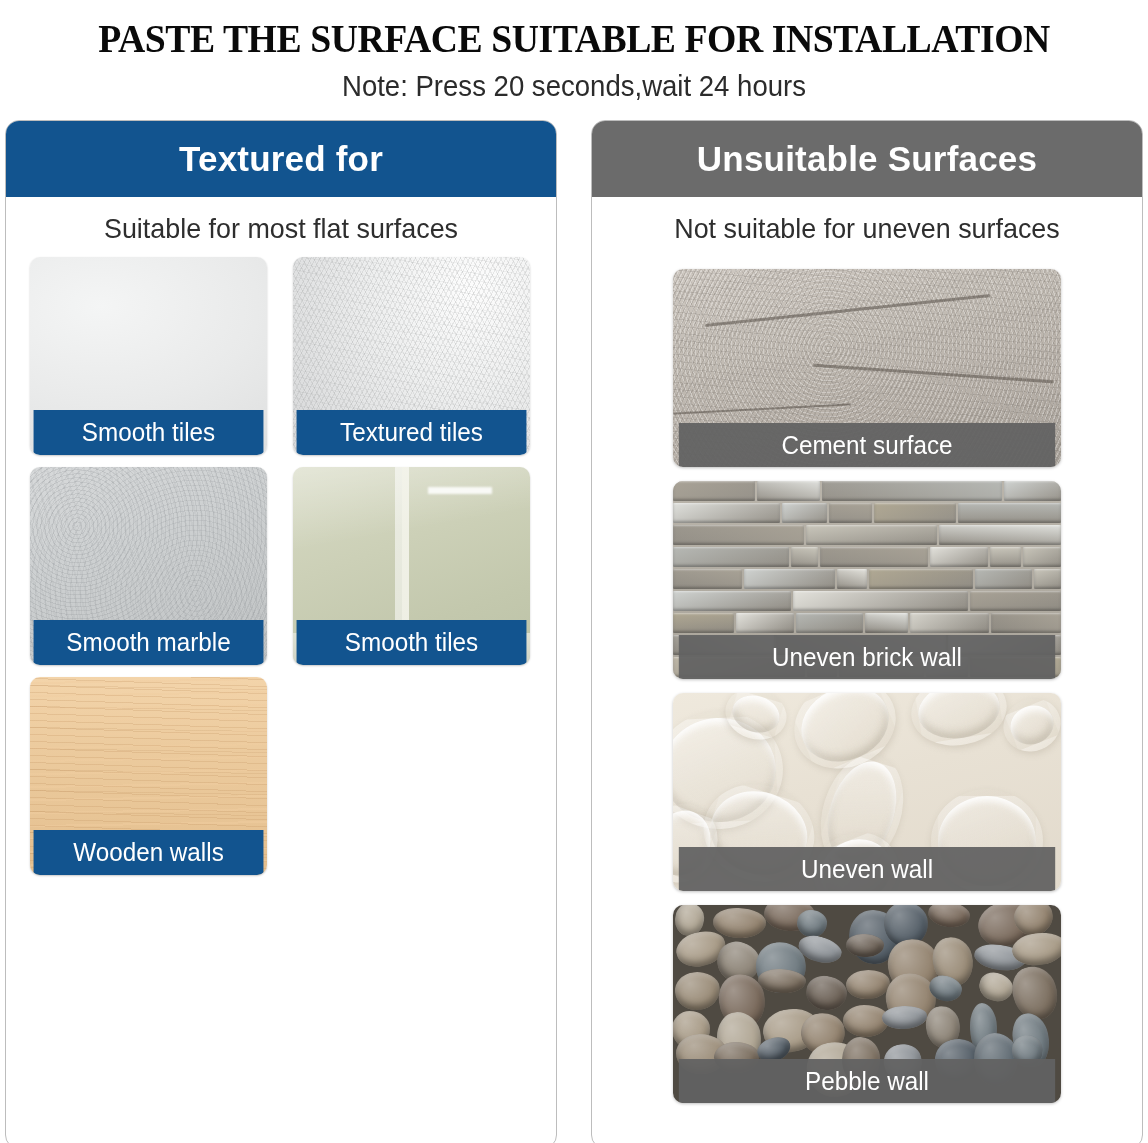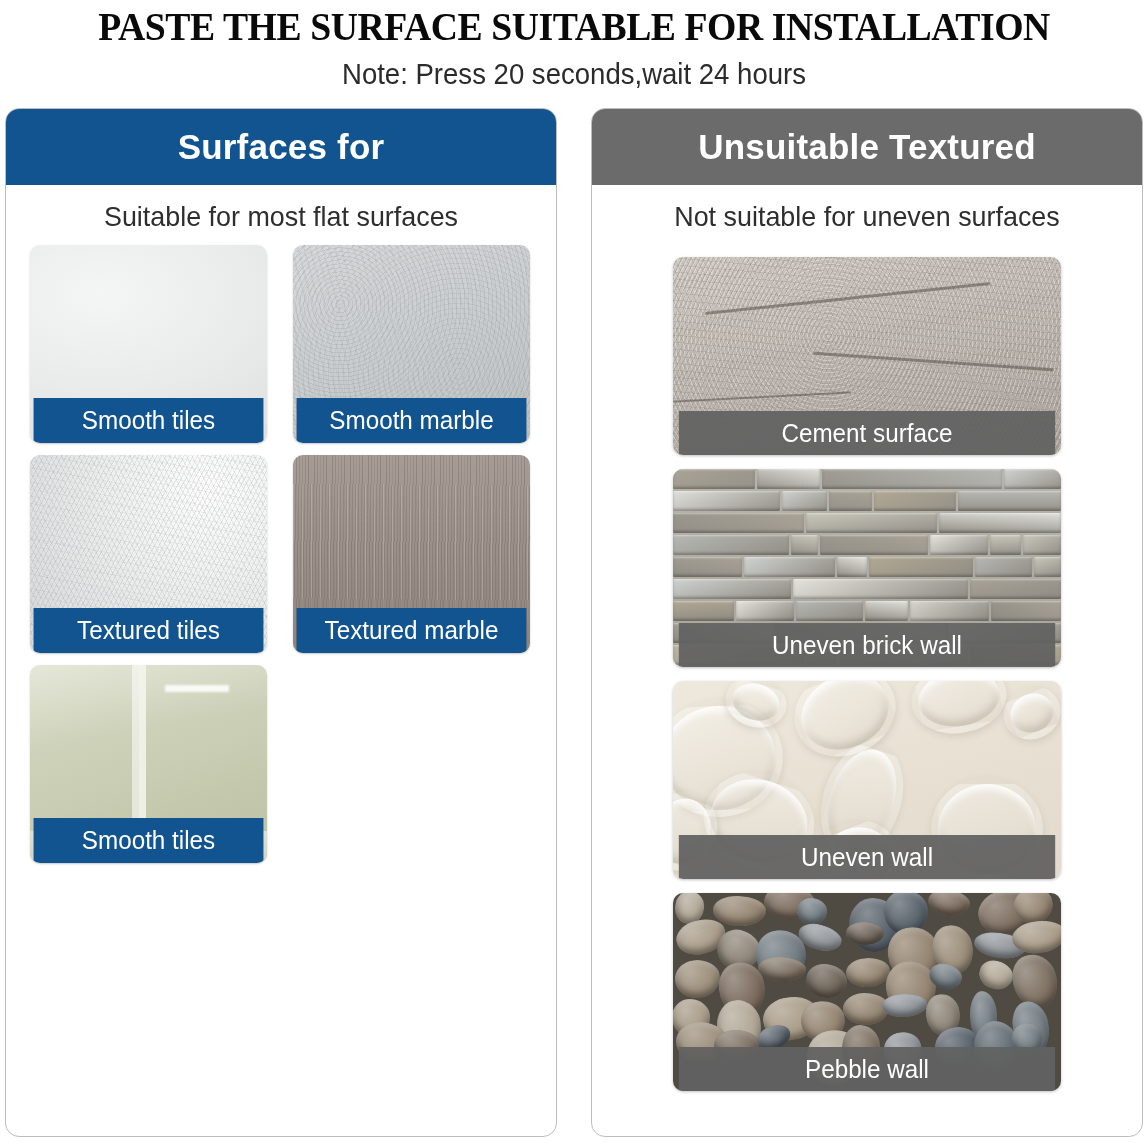--- a/index.html
+++ b/index.html
@@ -5,21 +5,21 @@
   * { box-sizing: border-box; margin: 0; padding: 0; }
 
   body {
     width: 1148px;
     height: 1143px;
     background: #ffffff;
     font-family: "Liberation Sans", sans-serif;
     overflow: hidden;
   }
 
-  .page { position: relative; width: 1148px; height: 975px; }
+  .page { position: relative; width: 1148px; height: 975px; margin-top: 12px; }
 
   
   .title {
     text-align: center;
     font-family: "Liberation Serif", serif;
     font-weight: bold;
     font-size: 41px;
     letter-spacing: -0.5px;
     color: #0a0a0a;
     line-height: 46px;
@@ -269,61 +269,61 @@
 <body>
 
 <div class="page">
 
   <h1 class="title">PASTE THE SURFACE SUITABLE FOR INSTALLATION</h1>
   <div class="subtitle">Note: Press 20 seconds,wait 24 hours</div>
 
   <div class="panels">
 
     <div class="panel left">
-      <div class="panel-header">Surfaces for</div>
+      <div class="panel-header">Textured for</div>
       <div class="panel-sub">Suitable for most flat surfaces</div>
 
       <div class="tile-grid">
 
         <div class="tile">
           <div class="swatch tex-smooth-tile"></div>
           <div class="cap">Smooth tiles</div>
         </div>
 
         <div class="tile">
+          <div class="swatch tex-textured-tile"></div>
+          <div class="cap">Textured tiles</div>
+        </div>
+
+        <div class="tile">
           <div class="swatch tex-smooth-marble"></div>
           <div class="cap">Smooth marble</div>
         </div>
 
-        <div class="tile">
-          <div class="swatch tex-textured-tile"></div>
-          <div class="cap">Textured tiles</div>
-        </div>
-
-        <div class="tile">
-          <div class="swatch tex-textured-marble"></div>
-          <div class="cap">Textured marble</div>
-        </div>
 
         <div class="tile">
           <div class="swatch tex-glass-tile">
             <div class="glass-hl"></div>
             <div class="glass-floor"></div>
           </div>
           <div class="cap">Smooth tiles</div>
         </div>
 
 
 
+        <div class="tile">
+          <div class="swatch tex-wood"></div>
+          <div class="cap">Wooden walls</div>
+        </div>
 
       </div>
     </div>
 
     <div class="panel right">
-      <div class="panel-header">Unsuitable Textured</div>
+      <div class="panel-header">Unsuitable Surfaces</div>
       <div class="panel-sub">Not suitable for uneven surfaces</div>
 
       <div class="photo-col">
 
         <div class="photo">
           <div class="swatch tex-cement">
             <div class="cement-crack1"></div>
             <div class="cement-crack2"></div>
             <div class="cement-crack3"></div>
           </div>

